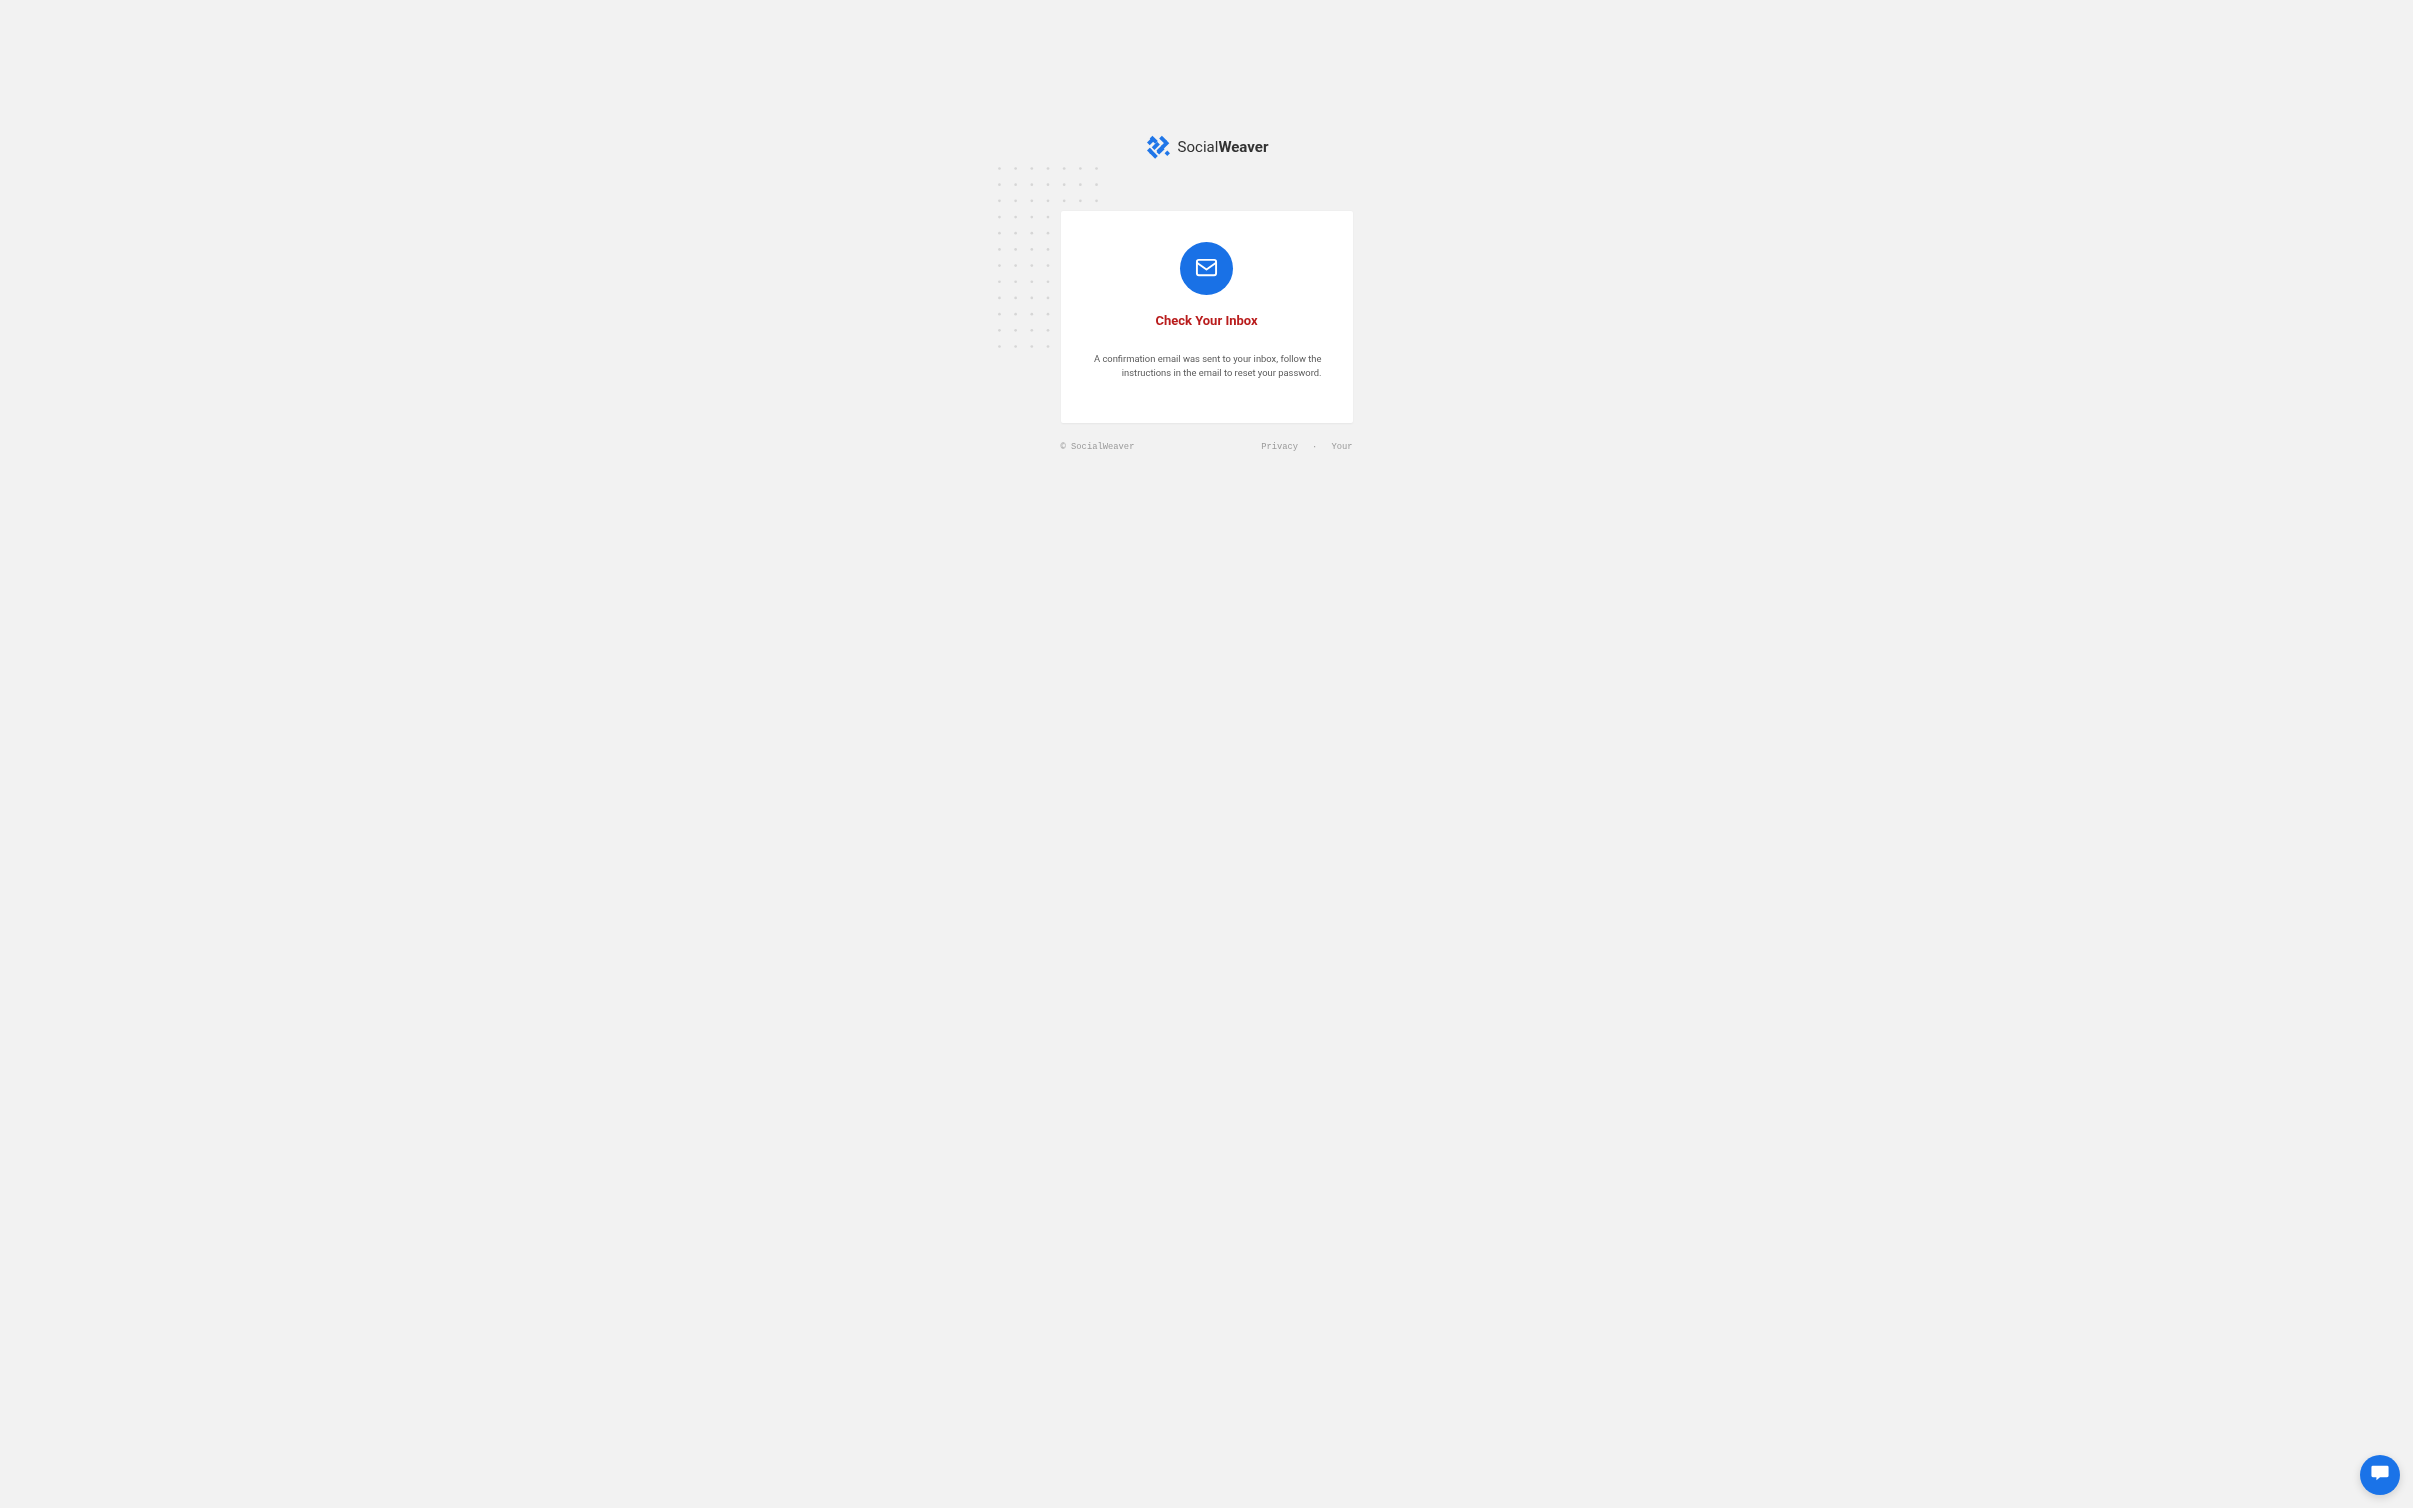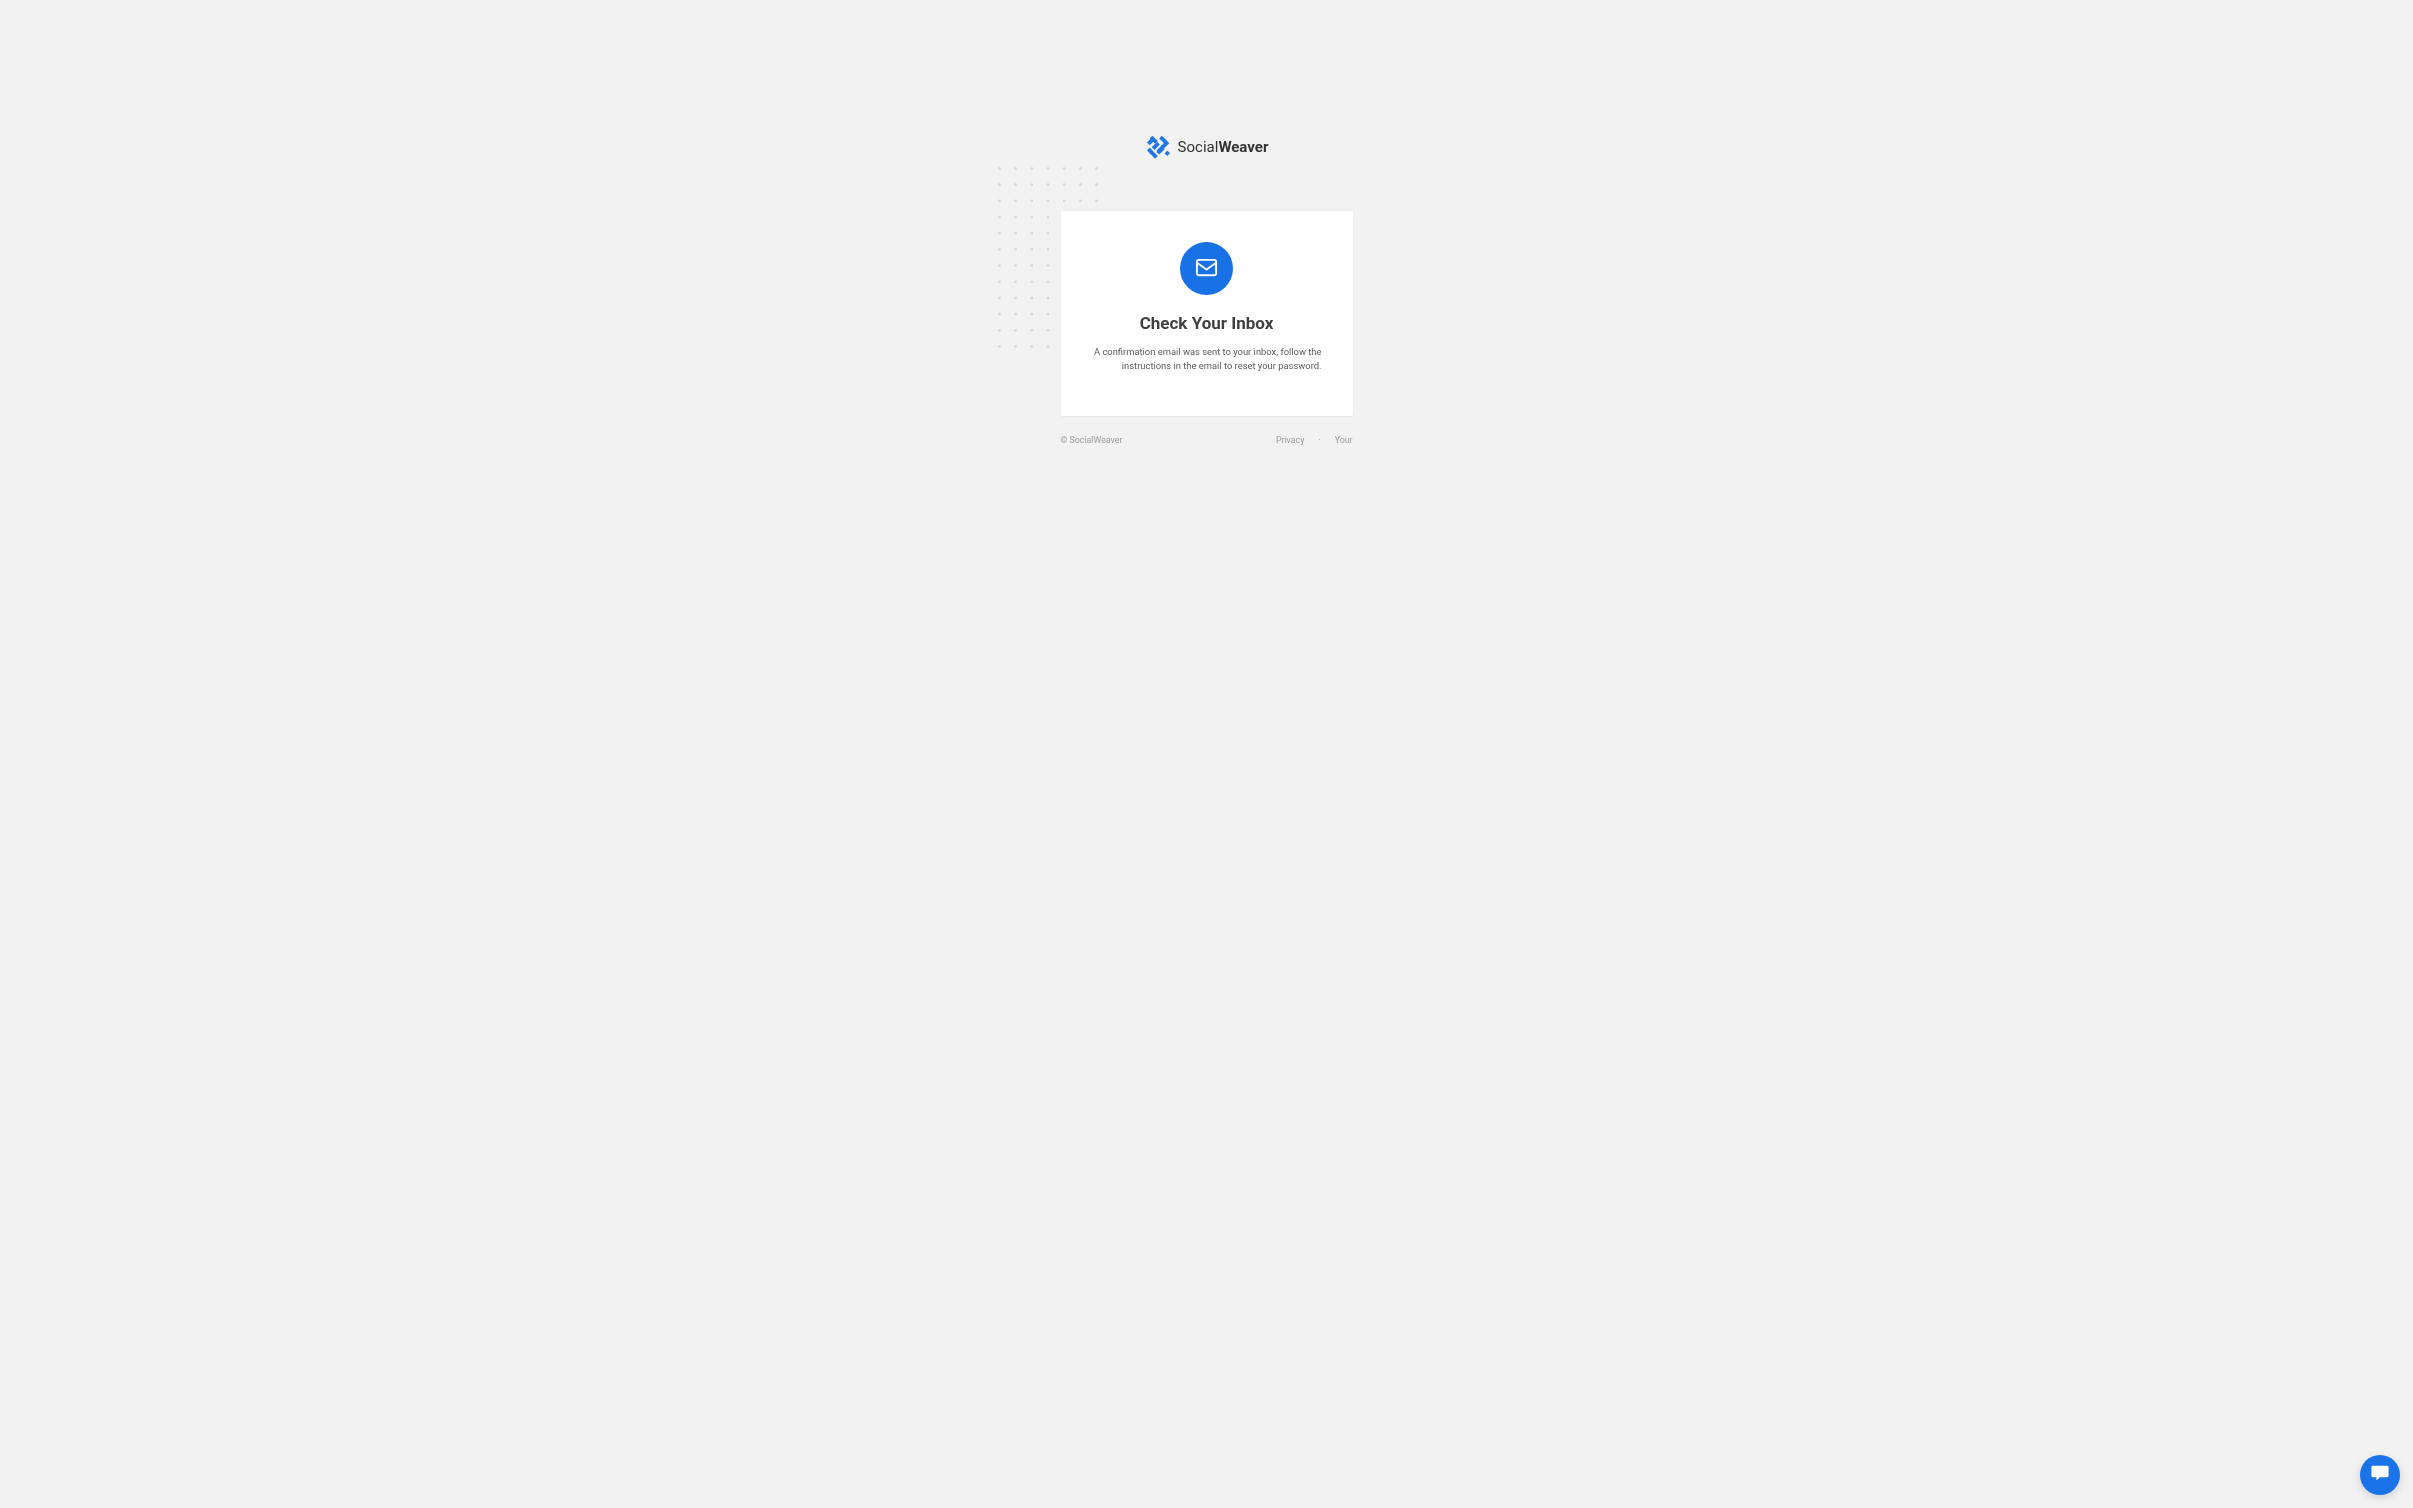--- a/index.html
+++ b/index.html
@@ -80,42 +80,43 @@
       height: 53px;
       background-color: #1971e6;
       border-radius: 50%;
       display: flex;
       align-items: center;
       justify-content: center;
       margin-bottom: 18px;
     }
 
     .heading {
-      font-size: 17px;
+      font-size: 13px;
       font-weight: 700;
-      color: #404040;
-      margin-bottom: 12px;
+      color: #b91c1c;
+      margin-bottom: 24px;
     }
 
     .description {
       font-size: 9.4px;
       color: #5b5b5b;
       line-height: 1.5;
       text-align: right;
       width: 100%;
     }
 
     .footer {
       display: flex;
       justify-content: space-between;
       align-items: center;
       width: 292px;
       margin-top: 19px;
       font-size: 8.8px;
       color: #9a9a9a;
+      font-family: Liberation Mono, monospace;
     }
 
     .footer-right {
       display: flex;
       align-items: center;
       gap: 14px;
     }
 
     .footer-link {
       color: #9a9a9a;

